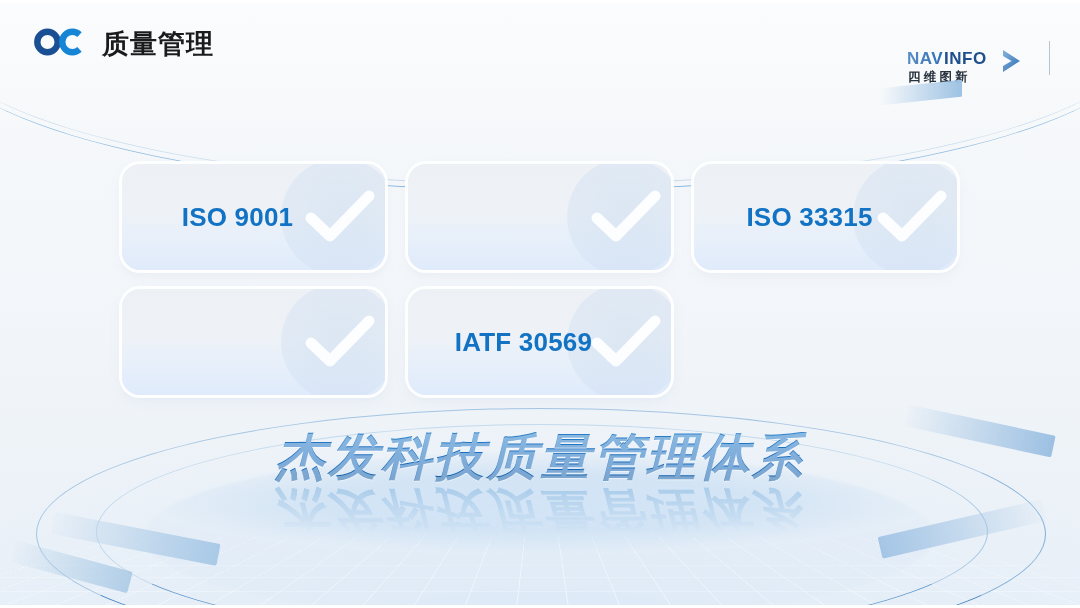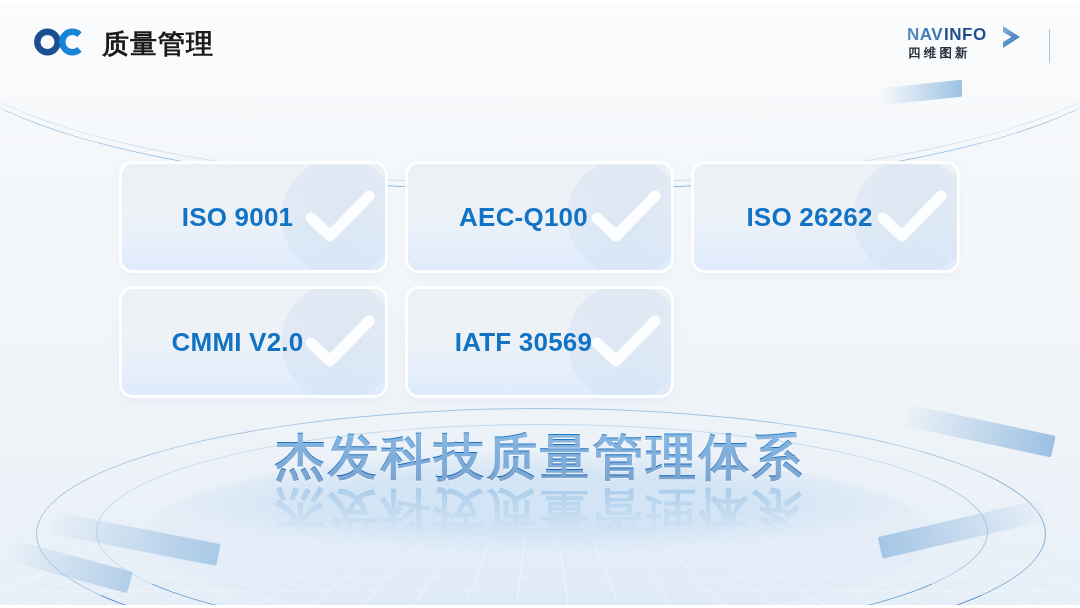--- a/index.html
+++ b/index.html
@@ -85,21 +85,21 @@
     display: flex;
     align-items: center;
     gap: 14px;
   }
   .logo-divider {
     width: 1px;
     height: 34px;
     background: #b9c3cd;
   }
 
-  .navinfo-logo, .autochips-logo { display: block; }
+  .navinfo-logo, .autochips-logo { display: block; margin-top: 24px; }
 
   
   .header-arc {
     position: absolute;
     left: -6%;
     top: 40px;
     width: 112%;
     height: 150px;
     border-bottom: 1.4px solid #7db0de;
     border-radius: 50%/0 0 100% 100%;
@@ -136,21 +136,21 @@
     width: 836px;
     display: grid;
     grid-template-columns: repeat(3, 263px);
     grid-template-rows: repeat(2, 106px);
     column-gap: 23px;
     row-gap: 19px;
   }
 
   .cert-card {
     position: relative;
-    border-radius: 11px;
+    border-radius: 18px;
     overflow: hidden;
     background: linear-gradient(180deg, #edf1f6 0%, #eef2f7 45%, #e4eefb 82%, #dfeafb 100%);
     box-shadow: 0 0 0 3px rgba(255,255,255,0.92), 0 5px 14px rgba(120,150,185,0.10);
     display: flex;
     align-items: center;
     justify-content: center;
   }
 
   .cert-check {
     position: absolute;
@@ -249,20 +249,21 @@
     background: linear-gradient(270deg, rgba(190,214,236,0.05) 0%, #a4c5e5 100%);
     transform: rotate(-13deg);
   }
 
   
   .hero {
     position: absolute;
     left: 0; right: 0;
     top: 432px;
     text-align: center;
+    font-style: italic;
   }
 
   .hero-title {
     font-size: 50px;
     font-weight: 700;
     letter-spacing: 3px;
     line-height: 1.02;
     background: linear-gradient(180deg, #2a7fc9 0%, #1b6fc0 38%, #1464b5 72%, #0f599f 100%);
     -webkit-background-clip: text;
     background-clip: text;
@@ -356,39 +357,37 @@
       </span>
       <span class="cert-label">ISO 9001</span>
     </div>
 
     <div class="cert-card">
       <span class="cert-check">
         <svg width="74" height="60" viewBox="0 0 74 60" aria-hidden="true">
           <path d="M8 31 L27 49 L66 9" fill="none" stroke="#ffffff" stroke-width="11" stroke-linecap="round" stroke-linejoin="round" opacity="0.92"></path>
         </svg>
       </span>
-      <span class="cert-label">AEC-Q100</span>
     </div>
 
     <div class="cert-card">
       <span class="cert-check">
         <svg width="74" height="60" viewBox="0 0 74 60" aria-hidden="true">
           <path d="M8 31 L27 49 L66 9" fill="none" stroke="#ffffff" stroke-width="11" stroke-linecap="round" stroke-linejoin="round" opacity="0.92"></path>
         </svg>
       </span>
-      <span class="cert-label">ISO 26262</span>
+      <span class="cert-label">ISO 33315</span>
     </div>
 
     <div class="cert-card">
       <span class="cert-check">
         <svg width="74" height="60" viewBox="0 0 74 60" aria-hidden="true">
           <path d="M8 31 L27 49 L66 9" fill="none" stroke="#ffffff" stroke-width="11" stroke-linecap="round" stroke-linejoin="round" opacity="0.92"></path>
         </svg>
       </span>
-      <span class="cert-label">CMMI V2.0</span>
     </div>
 
     <div class="cert-card">
       <span class="cert-check">
         <svg width="74" height="60" viewBox="0 0 74 60" aria-hidden="true">
           <path d="M8 31 L27 49 L66 9" fill="none" stroke="#ffffff" stroke-width="11" stroke-linecap="round" stroke-linejoin="round" opacity="0.92"></path>
         </svg>
       </span>
       <span class="cert-label">IATF 30569</span>
     </div>

